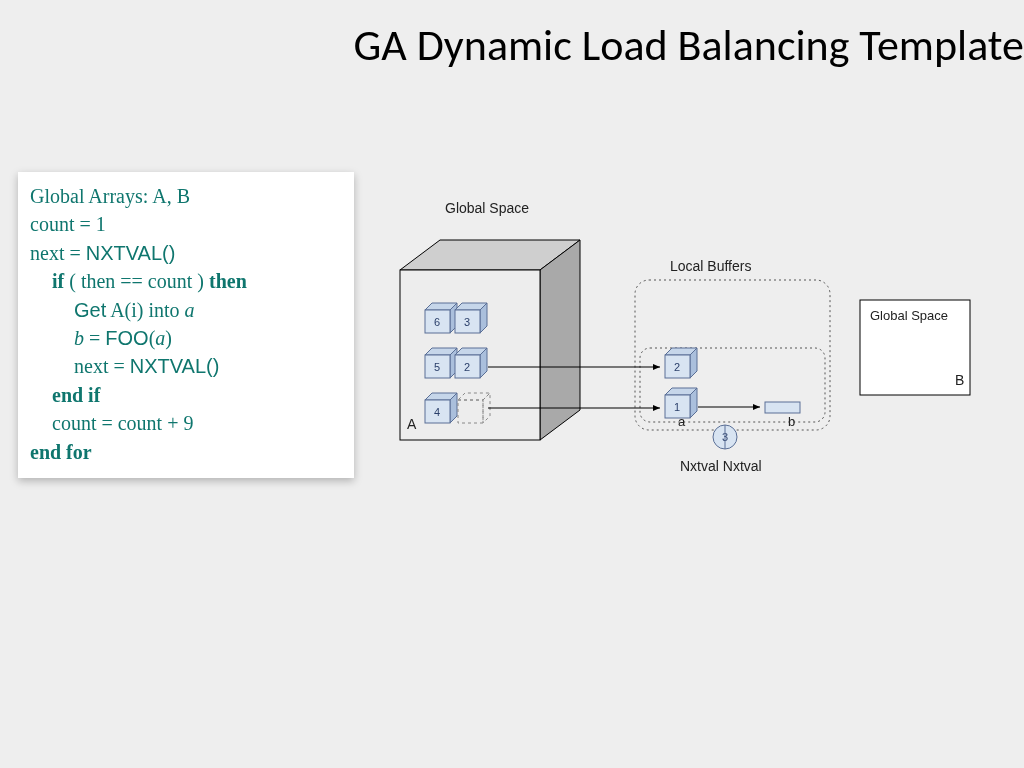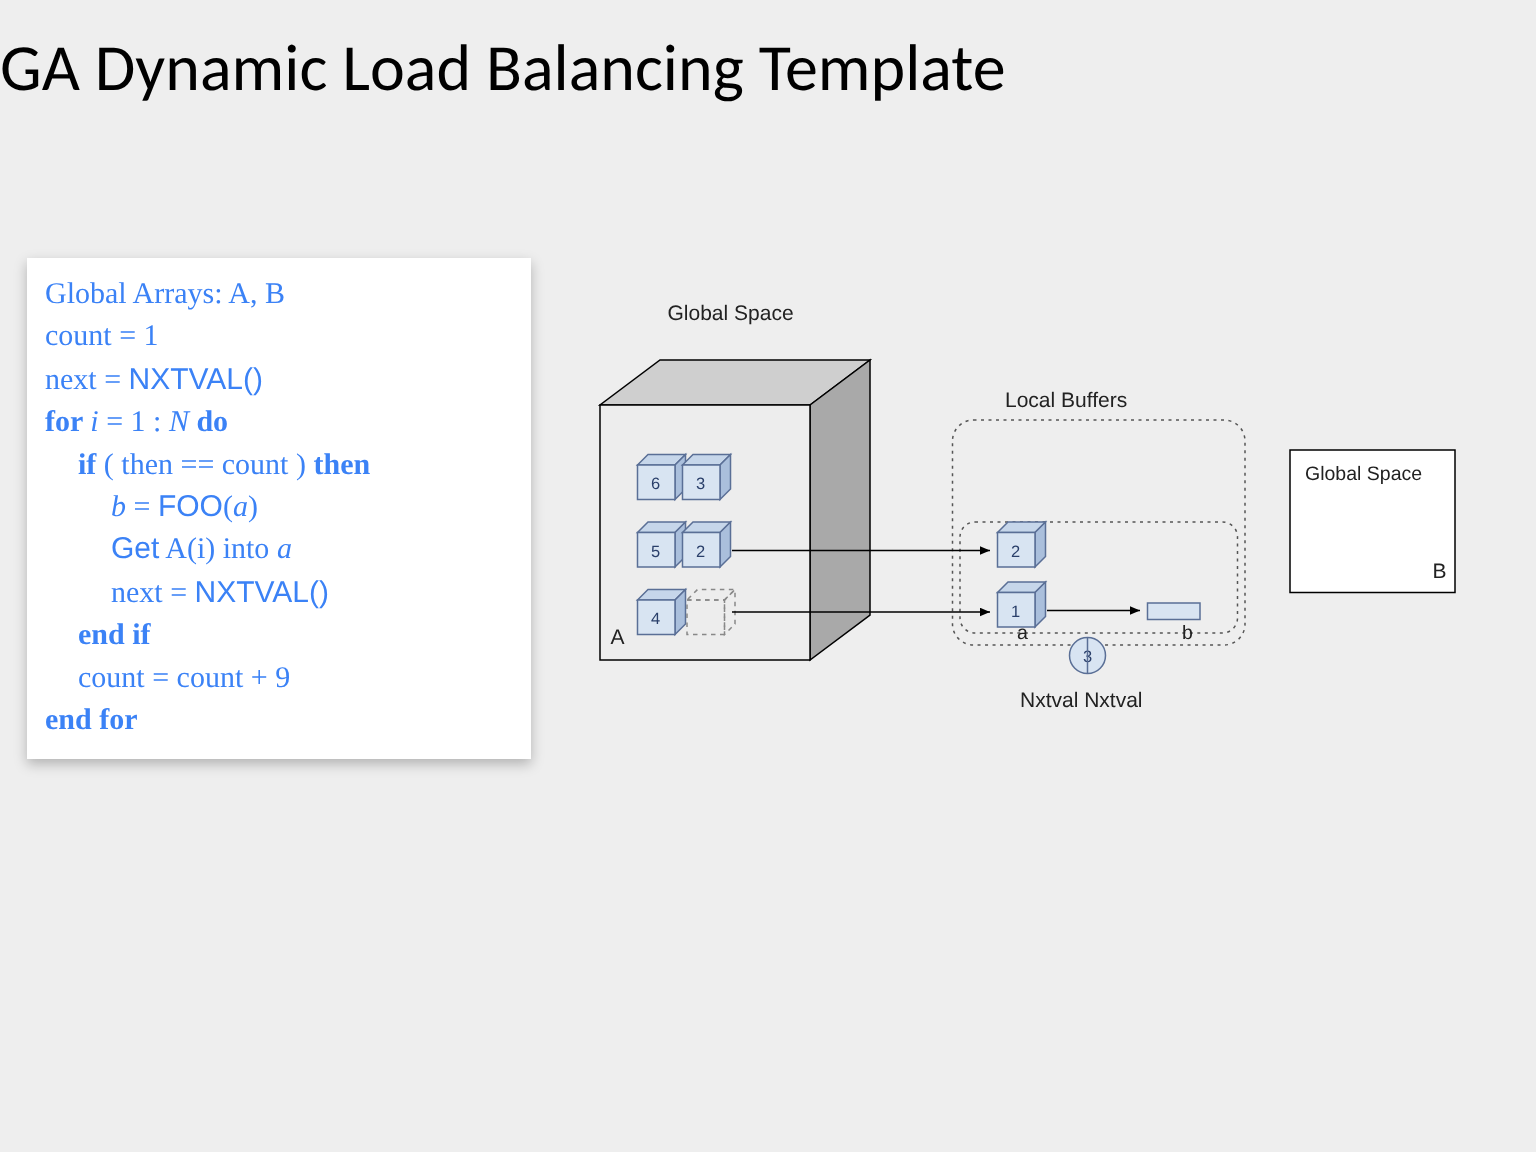--- a/index.html
+++ b/index.html
@@ -1,50 +1,47 @@
 <!DOCTYPE html>
 <html><head>
 <meta charset="utf-8">
 <style>
   html,body{margin:0;padding:0;width:1024px;height:768px;background:#eeeeee;font-family:"Segoe UI",Calibri,Arial,sans-serif;overflow:hidden}
-  .title{position:absolute;top:18px;left:0;right:0;text-align:left;font-size:44px;font-weight:400;color:#000}
+  .title{position:absolute;top:18px;left:0;right:0;text-align:right;font-size:44px;font-weight:400;color:#000}
   
   .card{position:absolute;left:18px;top:172px;width:312px;background:#fff;padding:10px 12px 12px 12px;
-        box-shadow:0 3px 8px rgba(0,0,0,.25);font-family:Georgia,"Times New Roman",serif;font-size:20px;line-height:1.42;color:#3b82f6}
+        box-shadow:0 3px 8px rgba(0,0,0,.25);font-family:Georgia,"Times New Roman",serif;font-size:20px;line-height:1.42;color:#0f766e}
   .card .it{font-style:italic}
   .card .bf{font-weight:bold}
   .card .tt{font-family:Liberation Sans, sans-serif}
   .ind1{padding-left:22px;display:block}
   .ind2{padding-left:44px;display:block}
   
   .diag{position:absolute;left:370px;top:200px;width:620px;height:340px}
   .lbl{position:absolute;font-family:Liberation Sans, sans-serif;font-size:14px;color:#222}
 </style>
 </head>
 <body>
 
 <div class="title">GA Dynamic Load Balancing Template</div>
 
 <div class="card">
   <div>Global Arrays: A, B</div>
   <div>count = 1</div>
   <div>
     <span>next = </span><span class="tt">NXTVAL()</span>
   </div>
-  <div>
-    <span class="bf">for </span><span class="it">i</span><span> = 1 : </span><span class="it">N</span><span class="bf"> do</span>
-  </div>
   <span class="ind1">
     <span class="bf">if</span><span> ( then == count ) </span><span class="bf">then</span>
   </span>
   <span class="ind2">
-    <span class="it">b</span><span> = </span><span class="tt">FOO</span><span>(</span><span class="it">a</span><span>)</span>
+    <span class="tt">Get</span><span> A(i) into </span><span class="it">a</span>
   </span>
   <span class="ind2">
-    <span class="tt">Get</span><span> A(i) into </span><span class="it">a</span>
+    <span class="it">b</span><span> = </span><span class="tt">FOO</span><span>(</span><span class="it">a</span><span>)</span>
   </span>
   <span class="ind2">
     <span>next = </span><span class="tt">NXTVAL()</span>
   </span>
   <span class="ind1 bf">end if</span>
   <span class="ind1">count = count + 9</span>
   <div class="bf">end for</div>
 </div>
 
 <div class="diag">

